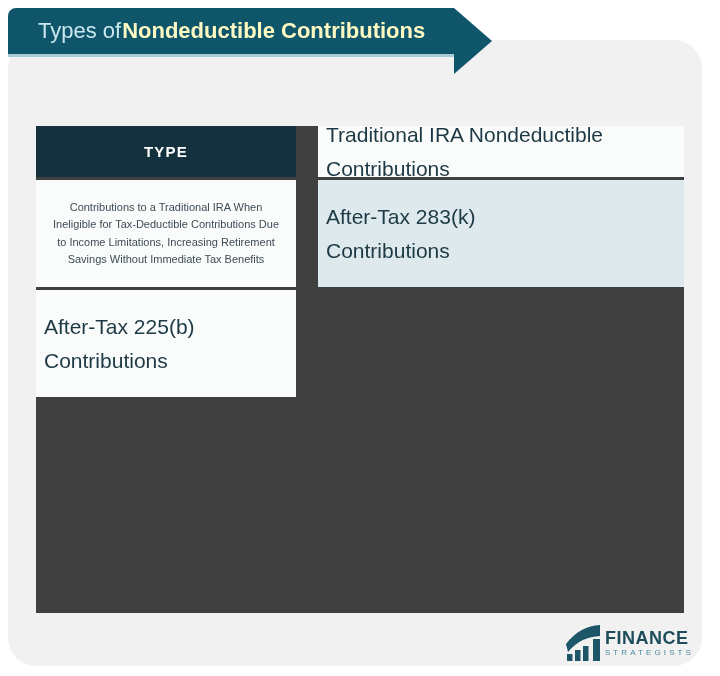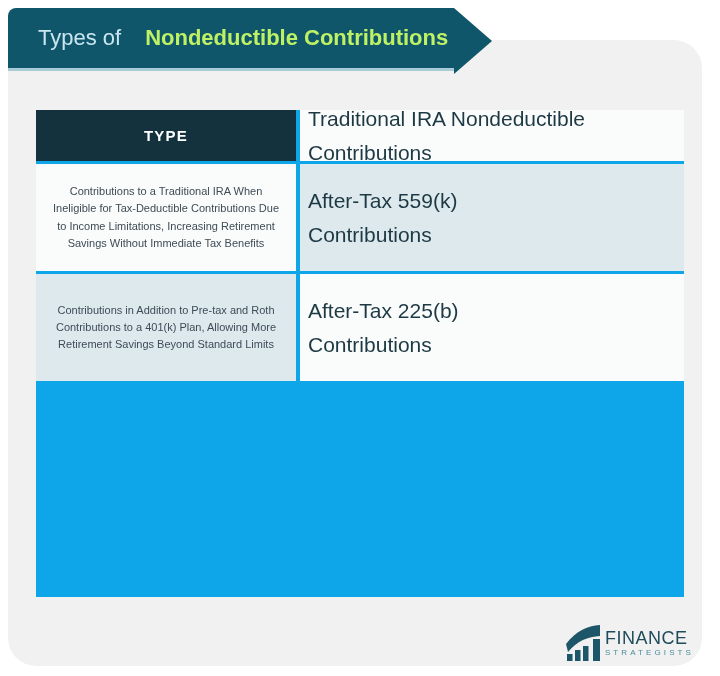--- a/index.html
+++ b/index.html
@@ -6,39 +6,39 @@
   body{
     width:720px;height:676px;position:relative;background:#ffffff;
     font-family:"Liberation Sans", sans-serif;overflow:hidden;
   }
   .panel{
     position:absolute;left:8px;top:40px;width:694px;height:626px;
     background:#f1f1f1;border-radius:28px;
   }
   
   .banner{
-    position:absolute;left:8px;top:8px;width:446px;height:63px;
+    position:absolute;left:8px;top:8px;width:446px;height:49px;
     background:#10566a;border-radius:8px 0 0 0;
     border-bottom:3px solid #a7cbd7;
     display:flex;align-items:center;padding-left:30px;box-sizing:border-box;
     white-space:nowrap;z-index:3;
   }
   .banner::after{
     content:"";position:absolute;left:100%;top:0;width:0;height:0;
     border-top:33px solid transparent;border-bottom:33px solid transparent;
     border-left:38px solid #10566a;
   }
   .banner .t-light{font-size:22px;font-weight:400;color:#c9e6ef;}
-  .banner .t-bold{font-size:22px;font-weight:700;color:#bef264;margin-left:24px;}
+  .banner .t-bold{font-size:22px;font-weight:700;color:#fef9c3;margin-left:1px;}
   
   .table{
-    position:absolute;left:36px;top:110px;width:648px;
+    position:absolute;left:36px;top:126px;width:648px;
     display:grid;grid-template-columns:260px 1fr;
     grid-template-rows:51px 107px 107px 104px 106px;
-    gap:3px 4px;background:#0ea5e9;z-index:2;
+    gap:3px 22px;background:#404040;z-index:2;
   }
   .cell{box-sizing:border-box;}
   .th{
     background:#14323d;color:#ffffff;font-weight:700;font-size:15px;
     letter-spacing:1.2px;display:flex;align-items:center;justify-content:center;
   }
   .td-type{
     display:flex;align-items:center;text-align:left;
     padding:6px 6px 6px 8px;font-weight:400;font-size:21px;color:#1d3944;
     line-height:1.6;white-space:pre-line;background:#fafbfb;
@@ -48,21 +48,21 @@
     padding:6px 4px;font-size:11px;color:#3e4c56;line-height:1.55;
     white-space:pre-line;background:#fafbfb;
   }
   .alt .td-type,.alt .td-desc,.row-alt{background:#dde9ed;}
   
   .logo{
     position:absolute;right:26px;bottom:15px;display:flex;align-items:center;z-index:2;
   }
   .logo-icon{width:34px;height:36px;margin-right:5px;}
   .logo-text{display:flex;flex-direction:column;line-height:1;}
-  .logo-name{font-size:18px;font-weight:400;color:#1e4c5a;letter-spacing:0.5px;}
+  .logo-name{font-size:18px;font-weight:700;color:#1e4c5a;letter-spacing:0.5px;}
   .logo-subname{font-size:8px;font-weight:400;color:#4a8ca0;letter-spacing:3.1px;margin-top:2px;}
 </style>
 </head>
 <body>
 
 <div class="panel"></div>
 
 <div class="banner">
   <span class="t-light">Types of</span>
   <span class="t-bold">Nondeductible Contributions</span>
@@ -71,25 +71,22 @@
 <div class="table">
   <div class="cell th">TYPE</div>
 
   <div class="cell td-type">Traditional IRA Nondeductible
 Contributions</div>
   <div class="cell td-desc">Contributions to a Traditional IRA When
 Ineligible for Tax-Deductible Contributions Due
 to Income Limitations, Increasing Retirement
 Savings Without Immediate Tax Benefits</div>
 
-  <div class="cell td-type row-alt">After-Tax 559(k)
+  <div class="cell td-type row-alt">After-Tax 283(k)
 Contributions</div>
-  <div class="cell td-desc row-alt">Contributions in Addition to Pre-tax and Roth
-Contributions to a 401(k) Plan, Allowing More
-Retirement Savings Beyond Standard Limits</div>
 
   <div class="cell td-type">After-Tax 225(b)
 Contributions</div>
 
 </div>
 
 <div class="logo">
   <svg class="logo-icon" viewBox="0 0 34 36" xmlns="http://www.w3.org/2000/svg" aria-hidden="true">
     <path d="M0 19 C 10 6, 21 1, 34 0 L 34 11 C 22 11.5, 11 16, 2 27 Z" fill="#1c5668"></path>
     <rect x="1" y="29" width="5.5" height="7" fill="#1c5668"></rect>

